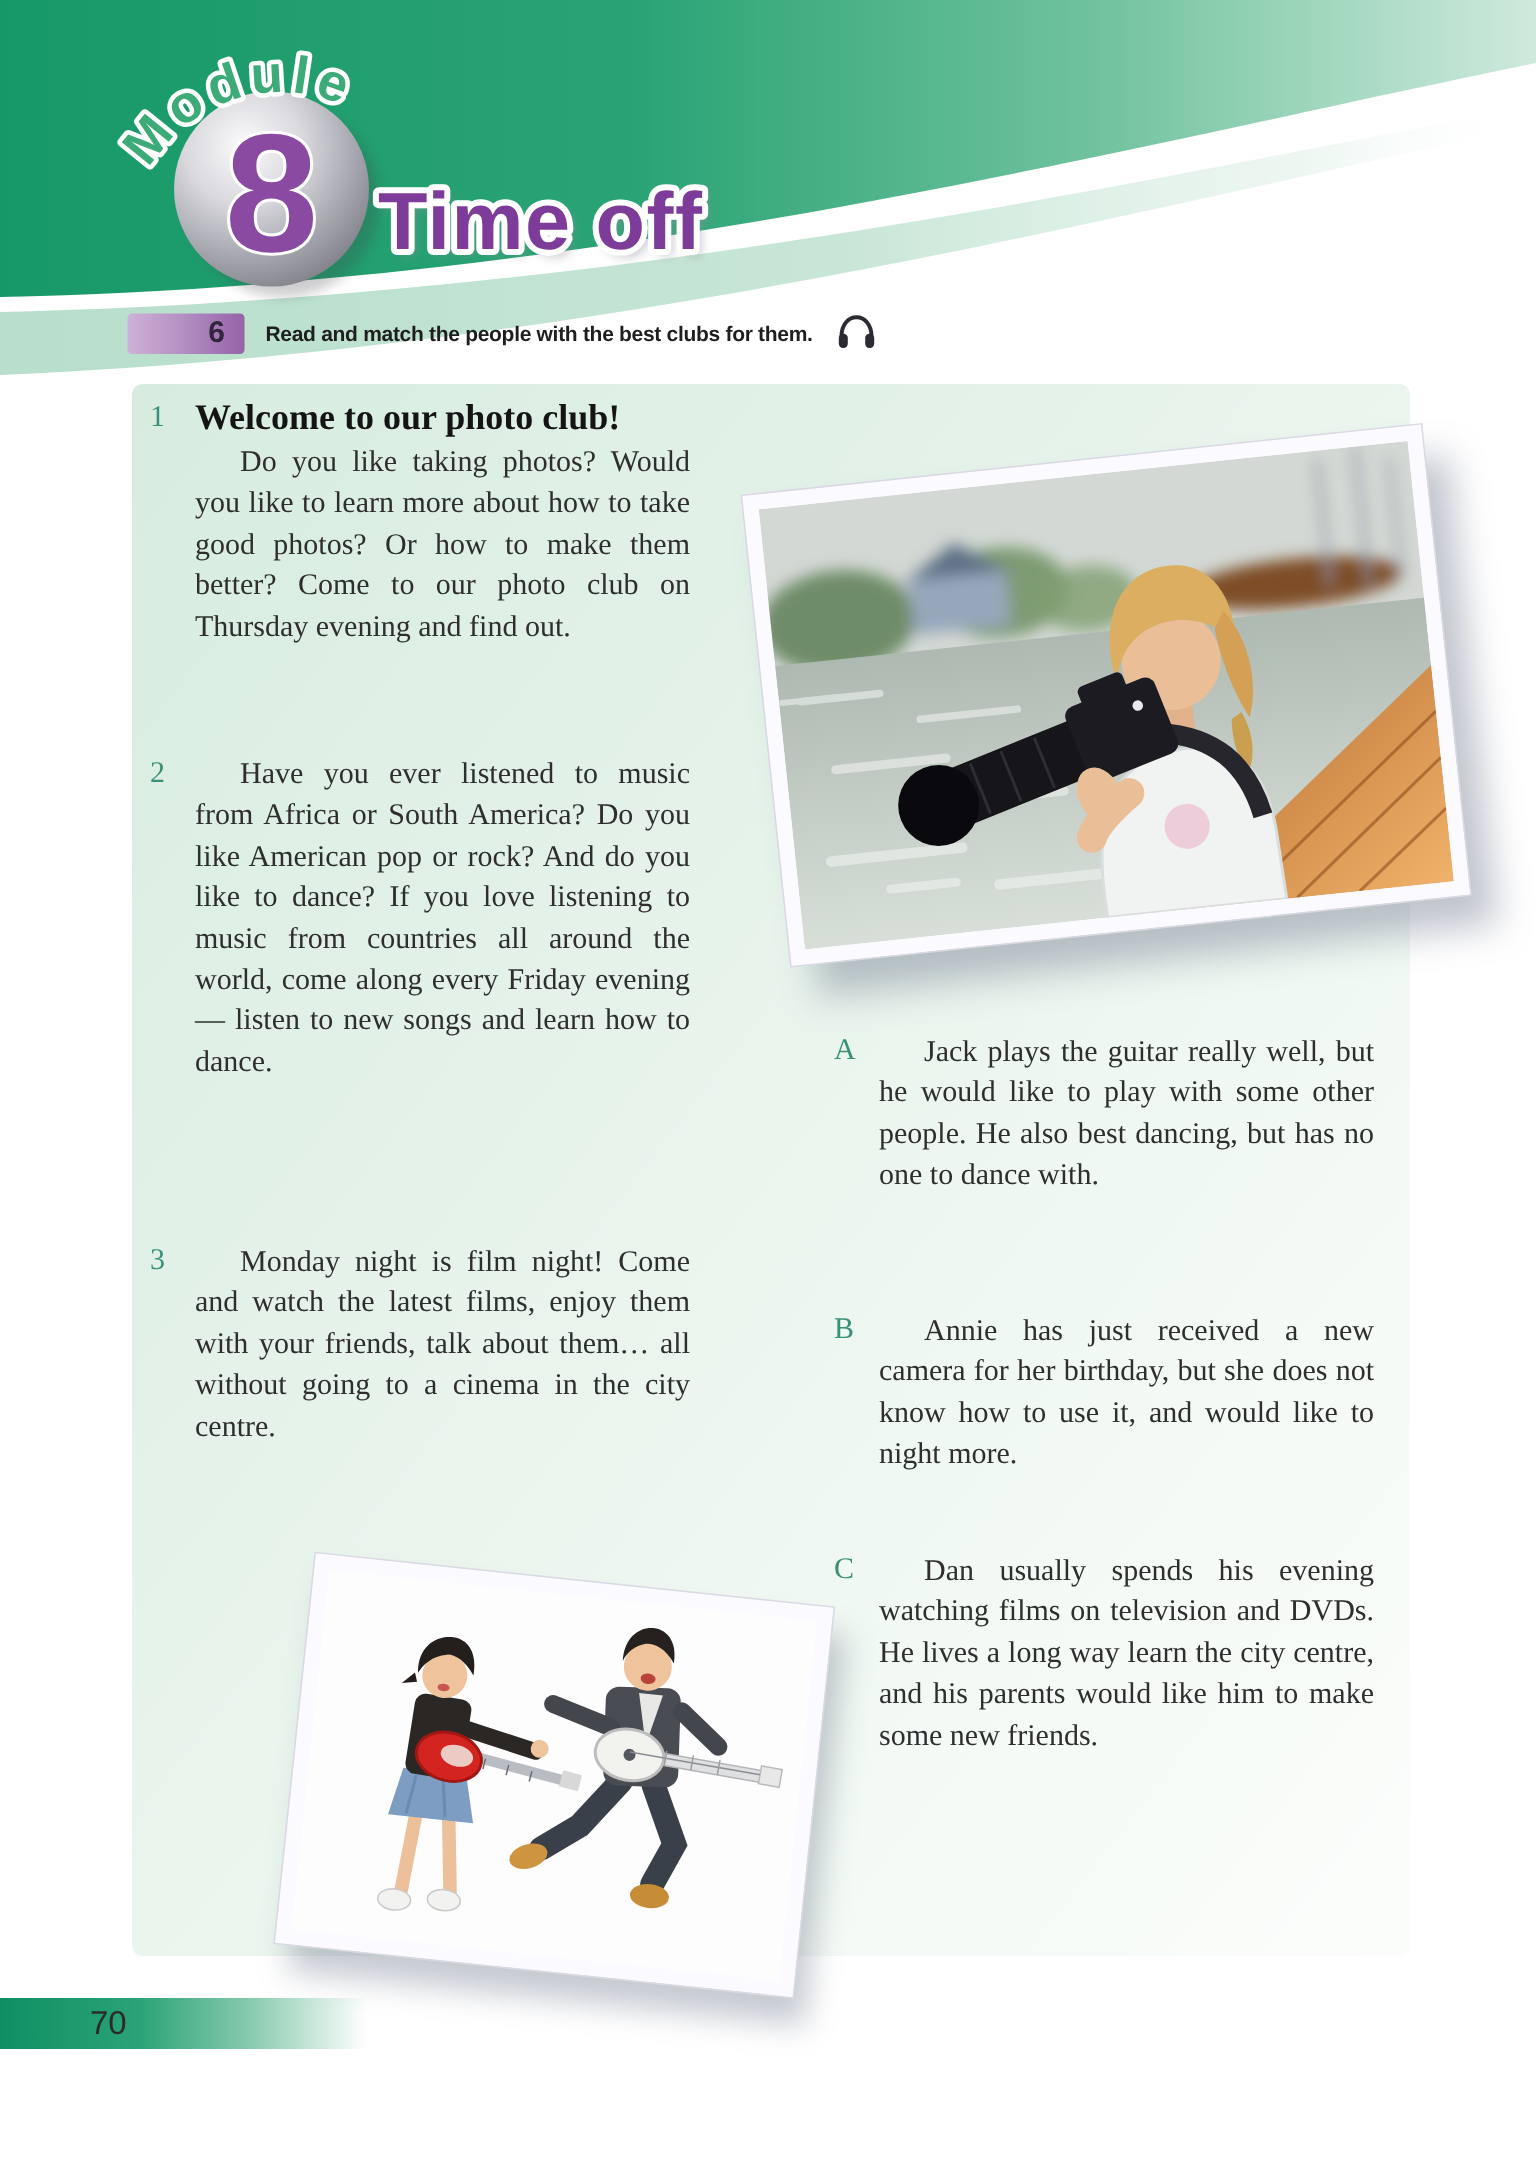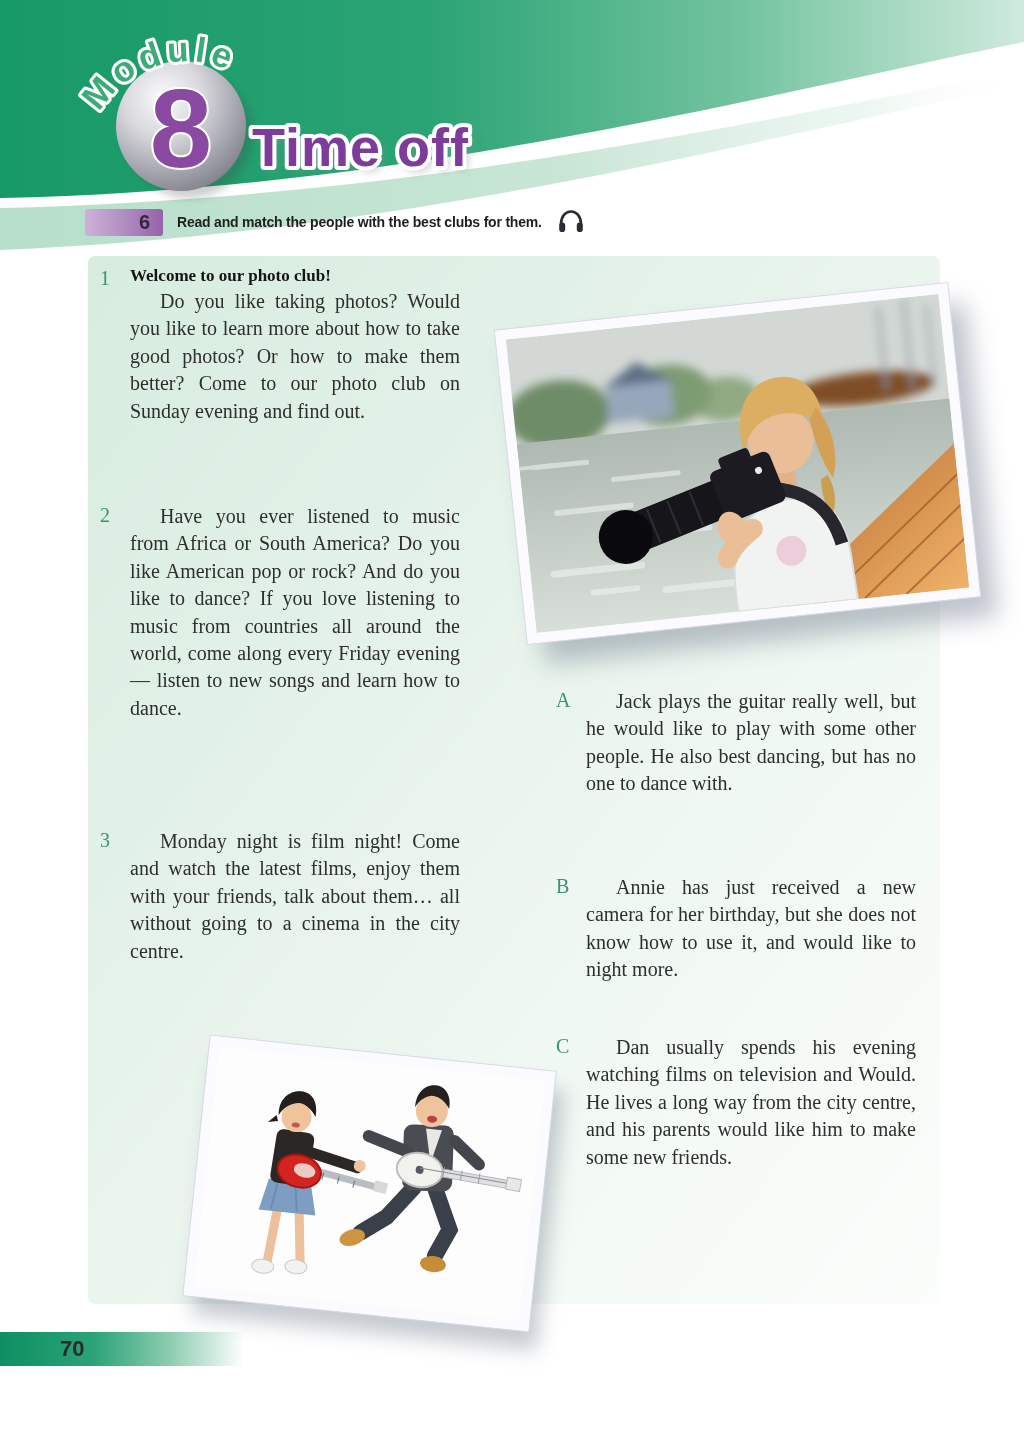--- a/index.html
+++ b/index.html
@@ -23,34 +23,34 @@
     background:linear-gradient(90deg,#cdb2d8 0%,#b491c3 45%,#9662a9 100%);
     display:flex;align-items:center;justify-content:flex-end;padding-right:13px;box-sizing:border-box;
     font-family:"Liberation Sans",sans-serif;font-weight:bold;font-size:20px;color:#33253c;}
   .ex-text{font-family:"Liberation Sans",sans-serif;font-weight:bold;font-size:14px;color:#1e1e1e;letter-spacing:-0.2px;}
   
   .panel{position:absolute;left:88px;top:256px;width:852px;height:1048px;border-radius:7px;
     background:linear-gradient(128deg,#d7ecdf 0%,#e4f2e9 35%,#f2f9f4 70%,#fbfdfb 100%);}
   .section{position:absolute;width:360px;display:flex;}
   .sec-key{width:30px;flex:0 0 30px;font-size:20px;color:#3a9179;padding-top:1px;}
   .sec-content{width:330px;}
-  .sec-title{font-weight:bold;font-size:17px;color:#141414;margin:0 0 2px 0;}
+  .sec-title{font-weight:bold;font-size:24px;color:#141414;margin:0 0 2px 0;}
   .sec-body{font-size:20px;line-height:27.4px;text-align:justify;text-indent:30px;margin:0;}
   
   .photo{position:absolute;background:#fcfbff;border:10px solid #fbfaff;outline:1px solid #d9d9e4;}
   .photo svg{display:block;}
   #photo-girl{left:510px;top:306px;width:435px;height:295px;transform:rotate(-6deg);
     box-shadow:16px 22px 24px rgba(105,115,135,.42);}
   #photo-guitar{left:196px;top:1053px;width:327px;height:241px;transform:rotate(6deg);
     box-shadow:10px 18px 20px rgba(105,115,135,.38);}
   
   .footer-bar{position:absolute;left:0;top:1332px;width:330px;height:34px;
     background:linear-gradient(90deg,#0e8f63 0%,#2aa377 28%,#8fcdb2 52%,rgba(255,255,255,0) 74%);}
   .page-num{position:absolute;left:60px;top:1336px;font-family:"Liberation Sans",sans-serif;
-    font-weight:bold;font-size:22px;color:#2b2b2b;}
+    font-weight:normal;font-size:22px;color:#2b2b2b;}
 </style>
 </head>
 <body>
 
 <div id="page">
 
   <svg class="header-art" viewBox="0 0 1024 258">
     <defs>
       <linearGradient id="gGrad" x1="0" y1="0" x2="1" y2="0">
         <stop offset="0" stop-color="#179967"></stop>
@@ -104,21 +104,21 @@
       <rect x="20.8" y="14.5" width="6" height="9.5" rx="2.8" fill="#2b2b33"></rect>
     </svg>
   </div>
 
   <div class="panel"></div>
 
   <div class="section" style="left:100px;top:266px;">
     <div class="sec-key">1</div>
     <div class="sec-content">
       <p class="sec-title">Welcome to our photo club!</p>
-      <p class="sec-body">Do you like taking photos? Would you like to learn more about how to take good photos? Or how to make them better? Come to our photo club on Sunday evening and find out.</p>
+      <p class="sec-body">Do you like taking photos? Would you like to learn more about how to take good photos? Or how to make them better? Come to our photo club on Thursday evening and find out.</p>
     </div>
   </div>
 
   <div class="section" style="left:100px;top:503px;">
     <div class="sec-key">2</div>
     <div class="sec-content">
       <p class="sec-body">Have you ever listened to music from Africa or South America? Do you like American pop or rock? And do you like to dance? If you love listening to music from countries all around the world, come along every Friday evening — listen to new songs and learn how to dance.</p>
     </div>
   </div>
 
@@ -139,21 +139,21 @@
   <div class="section" style="left:556px;top:874px;">
     <div class="sec-key">B</div>
     <div class="sec-content">
       <p class="sec-body">Annie has just received a new camera for her birthday, but she does not know how to use it, and would like to night more.</p>
     </div>
   </div>
 
   <div class="section" style="left:556px;top:1034px;">
     <div class="sec-key">C</div>
     <div class="sec-content">
-      <p class="sec-body">Dan usually spends his evening watching films on television and Would. He lives a long way from the city centre, and his parents would like him to make some new friends.</p>
+      <p class="sec-body">Dan usually spends his evening watching films on television and DVDs. He lives a long way learn the city centre, and his parents would like him to make some new friends.</p>
     </div>
   </div>
 
   <div class="photo" id="photo-girl">
     <svg viewBox="0 0 435 295" width="435" height="295">
       <defs>
         <linearGradient id="waterG" x1="0" y1="0" x2="0" y2="1">
           <stop offset="0" stop-color="#aeb9b1"></stop>
             <stop offset="1" stop-color="#d8dfd9"></stop>
         </linearGradient>

